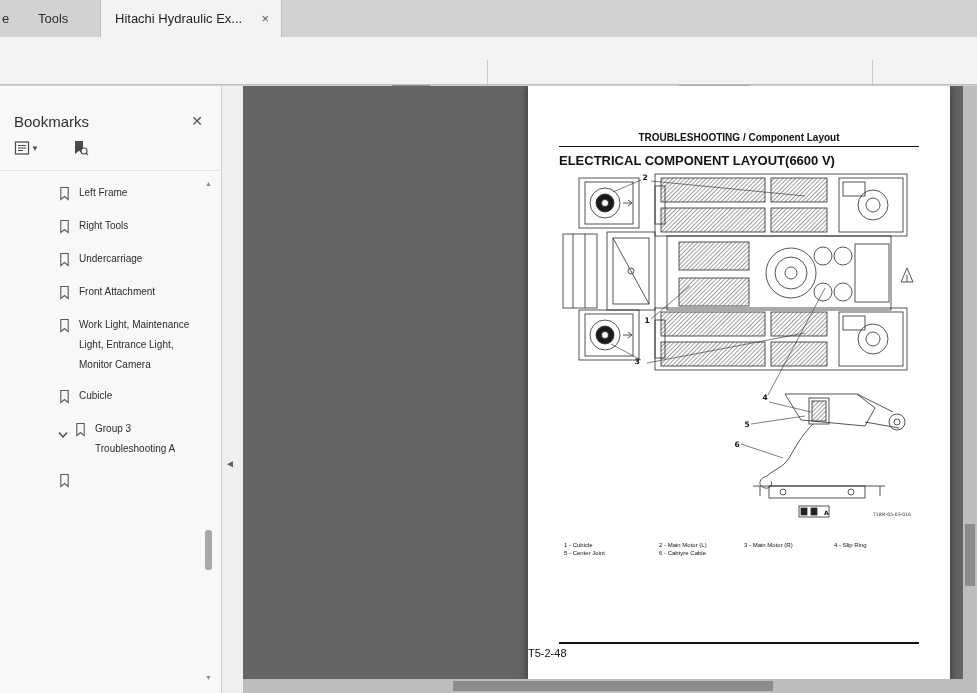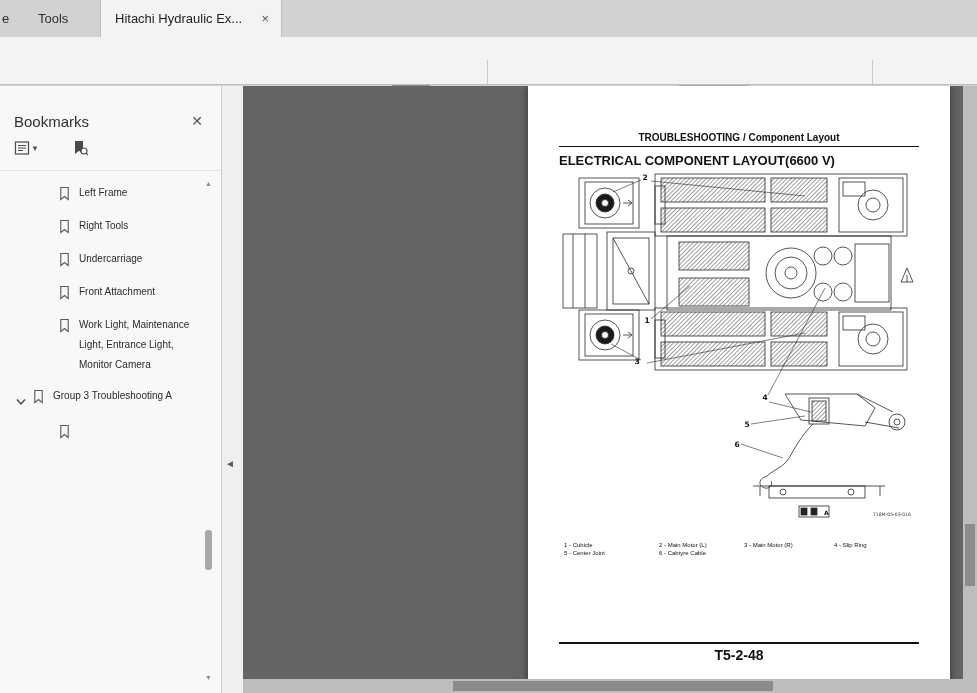--- a/index.html
+++ b/index.html
@@ -40,21 +40,21 @@
              border-right:1px solid #cfcfcf; }
   .sb-header { position:absolute; top:20px; left:0; right:0; height:32px; }
   .sb-title { position:absolute; left:14px; top:7px; font-size:15px; color:#303030; }
   .sb-close { position:absolute; right:18px; top:7px; font-size:14px; color:#555; cursor:pointer; }
   .sb-tools { position:absolute; top:48px; left:10px; height:28px; display:flex; align-items:center; gap:4px; }
   .sb-toolbtn { display:flex; align-items:center; padding:3px; cursor:pointer; }
   .sb-divider { position:absolute; top:84px; left:0; right:0; height:1px; background:#e3e3e3; }
 
   .bm-list { position:absolute; top:92px; left:0; right:24px; }
   .bm-item { display:flex; align-items:flex-start; padding:5px 0 6px 58px; cursor:pointer; }
-  .bm-item.group { padding-left:16px; }
+  .bm-item.group { }
   .bm-chevron { margin:6px 6px 0 0; flex:0 0 auto; }
   .bm-icon { margin:3px 0 0 0; flex:0 0 auto; }
   .bm-label { margin-left:8px; font-size:10px; line-height:20px; color:#2b2b2b; max-width:115px; }
   .group .bm-label { max-width:134px; }
   .bm-label.selected { background:#a9cde9; }
 
   .sb-scroll { position:absolute; right:8px; top:94px; bottom:12px; width:9px; }
   .sb-scroll .arrow { position:absolute; left:0; width:9px; font-size:7px; color:#8a8a8a; text-align:center; }
   .sb-scroll .thumb { position:absolute; left:1px; width:7px; height:40px; top:350px; background:#a8a8a8; border-radius:3px; }
 
@@ -77,22 +77,22 @@
                font-size:10px; font-weight:bold; color:#111; }
   .pg-header-rule { position:absolute; top:60px; left:31px; width:360px; height:0;
                     border-top:1.6px solid #111; }
   .pg-section { position:absolute; top:67px; left:31px; font-size:13px; font-weight:bold; color:#111; }
   .diagram { position:absolute; top:82px; left:27px; }
   .pg-legend { position:absolute; top:456px; left:36px; display:grid;
                grid-template-columns:95px 85px 90px auto; row-gap:2px;
                font-size:6px; color:#111; }
   .pg-footer-rule { position:absolute; top:556px; left:31px; width:360px; height:0;
                     border-top:2px solid #111; }
-  .pg-number { position:absolute; top:561px; left:0; width:100%; text-align:center;
-               font-size:14px; font-weight:bold; color:#111; }
+  .pg-number { position:absolute; top:561px; left:0; width:100%; text-align:left;
+               font-size:11px; font-weight:normal; color:#111; }
   svg text { font-family:"DejaVu Sans","Liberation Sans",sans-serif; }
 </style>
 </head>
 <body>
 
 <div class="app">
 
   <div class="tabbar">
     <span class="home-partial">e</span>
     <div class="tab-tools">
@@ -268,20 +268,26 @@
 
       <div class="bm-item">
         <span class="bm-icon"><svg width="13" height="15" viewBox="0 0 14 16" fill="none" stroke="#5b5b5b" stroke-width="1.2">
               <path d="M3,1.5 h8 v13 l-4,-3.2 l-4,3.2 Z"></path>
             </svg></span>
         <span class="bm-label">Work Light, Maintenance Light, Entrance Light, Monitor Camera</span>
       </div>
 
 
 
+      <div class="bm-item">
+        <span class="bm-icon"><svg width="13" height="15" viewBox="0 0 14 16" fill="none" stroke="#5b5b5b" stroke-width="1.2">
+              <path d="M3,1.5 h8 v13 l-4,-3.2 l-4,3.2 Z"></path>
+            </svg></span>
+        <span class="bm-label">Cubicle</span>
+      </div>
 
       <div class="bm-item group">
         <span class="bm-chevron"><svg width="10" height="8" viewBox="0 0 10 8" fill="none" stroke="#444" stroke-width="1.4">
               <path d="M1,1.5 L5,6 L9,1.5"></path>
             </svg></span>
         <span class="bm-icon"><svg width="13" height="15" viewBox="0 0 14 16" fill="none" stroke="#5b5b5b" stroke-width="1.2">
               <path d="M3,1.5 h8 v13 l-4,-3.2 l-4,3.2 Z"></path>
             </svg></span>
         <span class="bm-label">Group 3 Troubleshooting A</span>
       </div>

